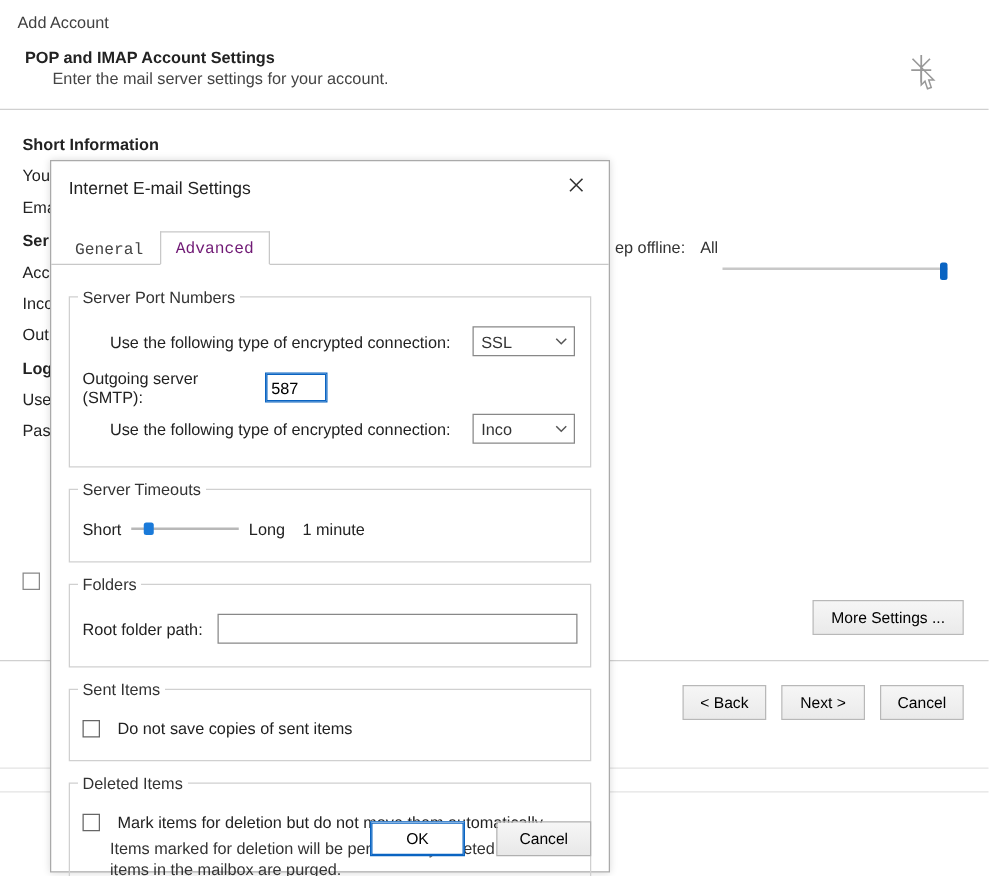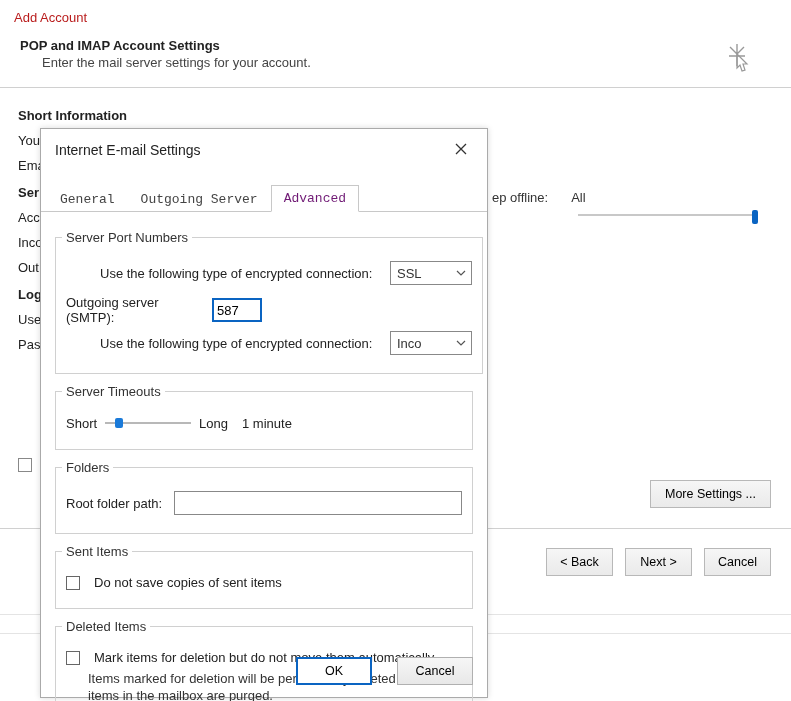--- a/index.html
+++ b/index.html
@@ -19,21 +19,21 @@
   position: absolute;
   left: 0; top: 0; right: 0; bottom: 0;
   background: #fff;
 }
 .addacct-header {
   padding: 10px 14px 4px 14px;
   display: flex;
   justify-content: space-between;
   align-items: flex-start;
   font-size: 13px;
-  color: #b91c1c;
+  color: #404040;
 }
 .addacct-close {
   font-size: 16px;
   color: #888;
   cursor: pointer;
 }
 .addacct-subhead {
   padding: 6px 40px 12px 20px;
   display:flex;
   justify-content: space-between;
@@ -62,21 +62,21 @@
   position: relative;
 }
 .sect-label { font-weight: bold; font-size: 13px; color: #222; margin-top: 4px; }
 .field-line { font-size: 13px; color: #222; margin-top: 10px; }
 .addacct-offline {
   position: absolute;
   left: 492px;
   top: 190px;
   display: flex;
   align-items: center;
-  gap: 23px;
+  gap: 12px;
   font-size: 13px;
 }
 .slider-track {
   position: absolute;
   left: 578px;
   top: 208px;
   width: 180px;
   height: 14px;
 }
 .slider-line {
@@ -197,21 +197,21 @@
   padding: 0 4px;
   margin-left: -4px;
 }
 .row {
   display:flex;
   align-items: center;
   gap: 8px;
   margin: 6px 0;
 }
 .row .lbl { font-size: 13px; color: #222; }
-.row .lbl.indent { margin-left: 34px; }
+.row .lbl.indent { margin-left: 22px; }
 .small-input {
   width: 50px;
   height: 24px;
   border: 1px solid #888;
   padding: 2px 4px;
   font-size: 13px;
   text-align: left;
 }
 .small-input.selected {
   border: 1px solid #0a64c2;
@@ -366,21 +366,20 @@
     <span>Internet E-mail Settings</span>
     <span class="dlg-close">
       <svg viewBox="0 0 12 12" width="12" height="12">
           <path d="M1 1 L11 11 M11 1 L1 11" stroke="#333" stroke-width="1.3" fill="none"></path>
         </svg>
     </span>
   </div>
 
   <div class="tabstrip">
     <div class="tab">General</div>
-    <div class="tab">Outgoing Server</div>
     <div class="tab active">Advanced</div>
   </div>
 
   <div class="dlg-body">
 
     <fieldset class="grp">
       <legend>Server Port Numbers</legend>
 
       <div class="row">
         <span class="lbl indent" style="width:282px">Use the following type of encrypted connection:</span>

